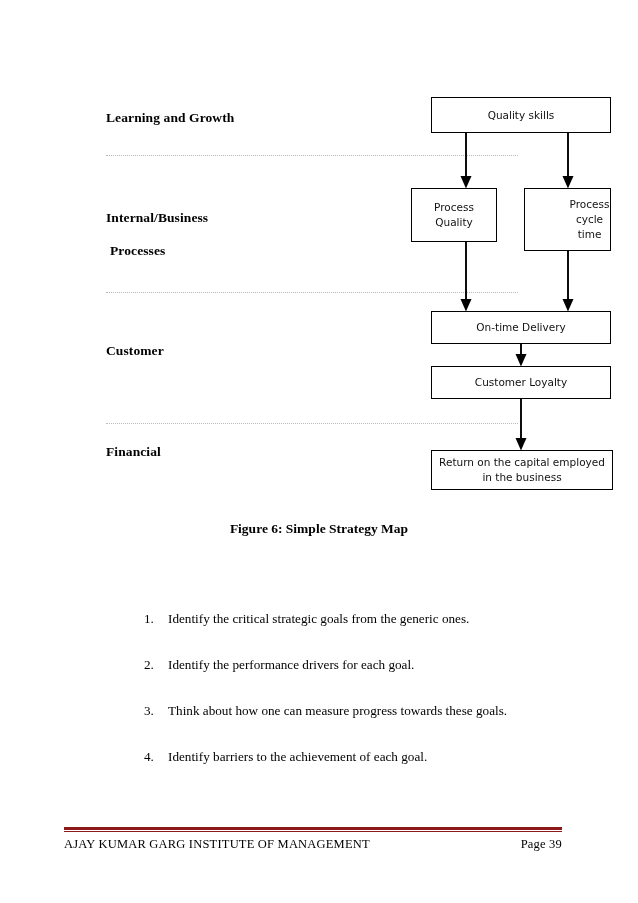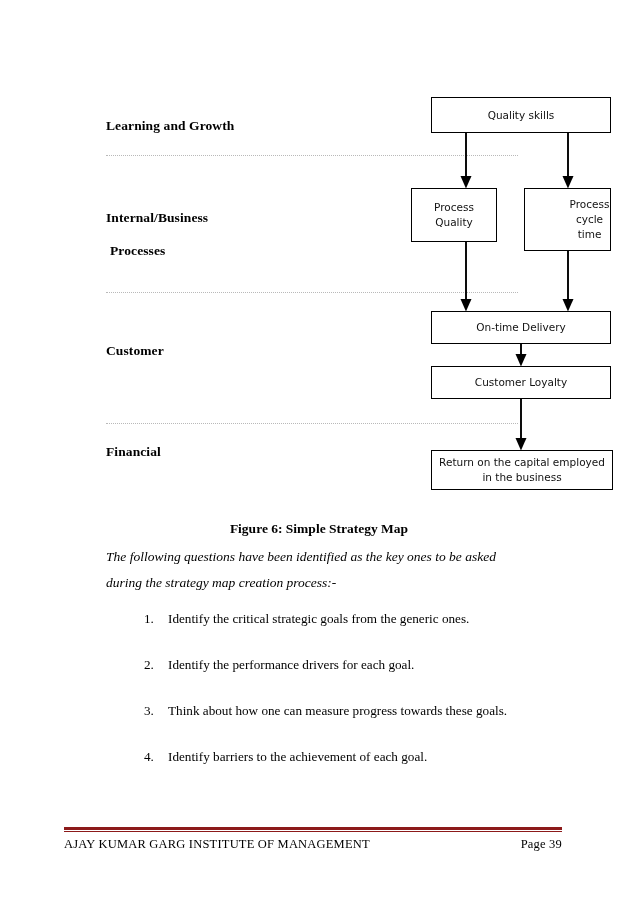--- a/index.html
+++ b/index.html
@@ -26,21 +26,21 @@
   
   .persp-label {
     position: absolute;
     font-family: "Liberation Serif", "DejaVu Serif", serif;
     font-weight: bold;
     font-size: 13.5px;
     letter-spacing: 0.1px;
     color: #000;
     white-space: nowrap;
   }
-  #lbl-learning  { left: 106px; top: 118px; }
+  #lbl-learning  { left: 106px; top: 110px; }
   #lbl-internal  { left: 106px; top: 210px; }
   #lbl-processes { left: 110px; top: 243px; }
   #lbl-customer  { left: 106px; top: 343px; }
   #lbl-financial { left: 106px; top: 444px; }
 
   
   .band-sep {
     position: absolute;
     left: 106px;
     height: 0;
@@ -214,21 +214,20 @@
 
     <div class="node" id="node-ontime-delivery">On-time Delivery</div>
 
     <div class="node" id="node-customer-loyalty">Customer Loyalty</div>
 
     <div class="node" id="node-return-capital">Return on the capital employed in the business</div>
   </div>
 
   <div id="figure-caption">Figure 6: Simple Strategy Map</div>
 
-  <div id="intro-paragraph">The following questions have been identified as the key ones to be asked during the strategy map creation process:-</div>
 
   <div id="question-list">
     <div class="q-item">
       <span class="q-num">1.</span>
       <span class="q-text">Identify the critical strategic goals from the generic ones.</span>
     </div>
     <div class="q-item">
       <span class="q-num">2.</span>
       <span class="q-text">Identify the performance drivers for each goal.</span>
     </div>

